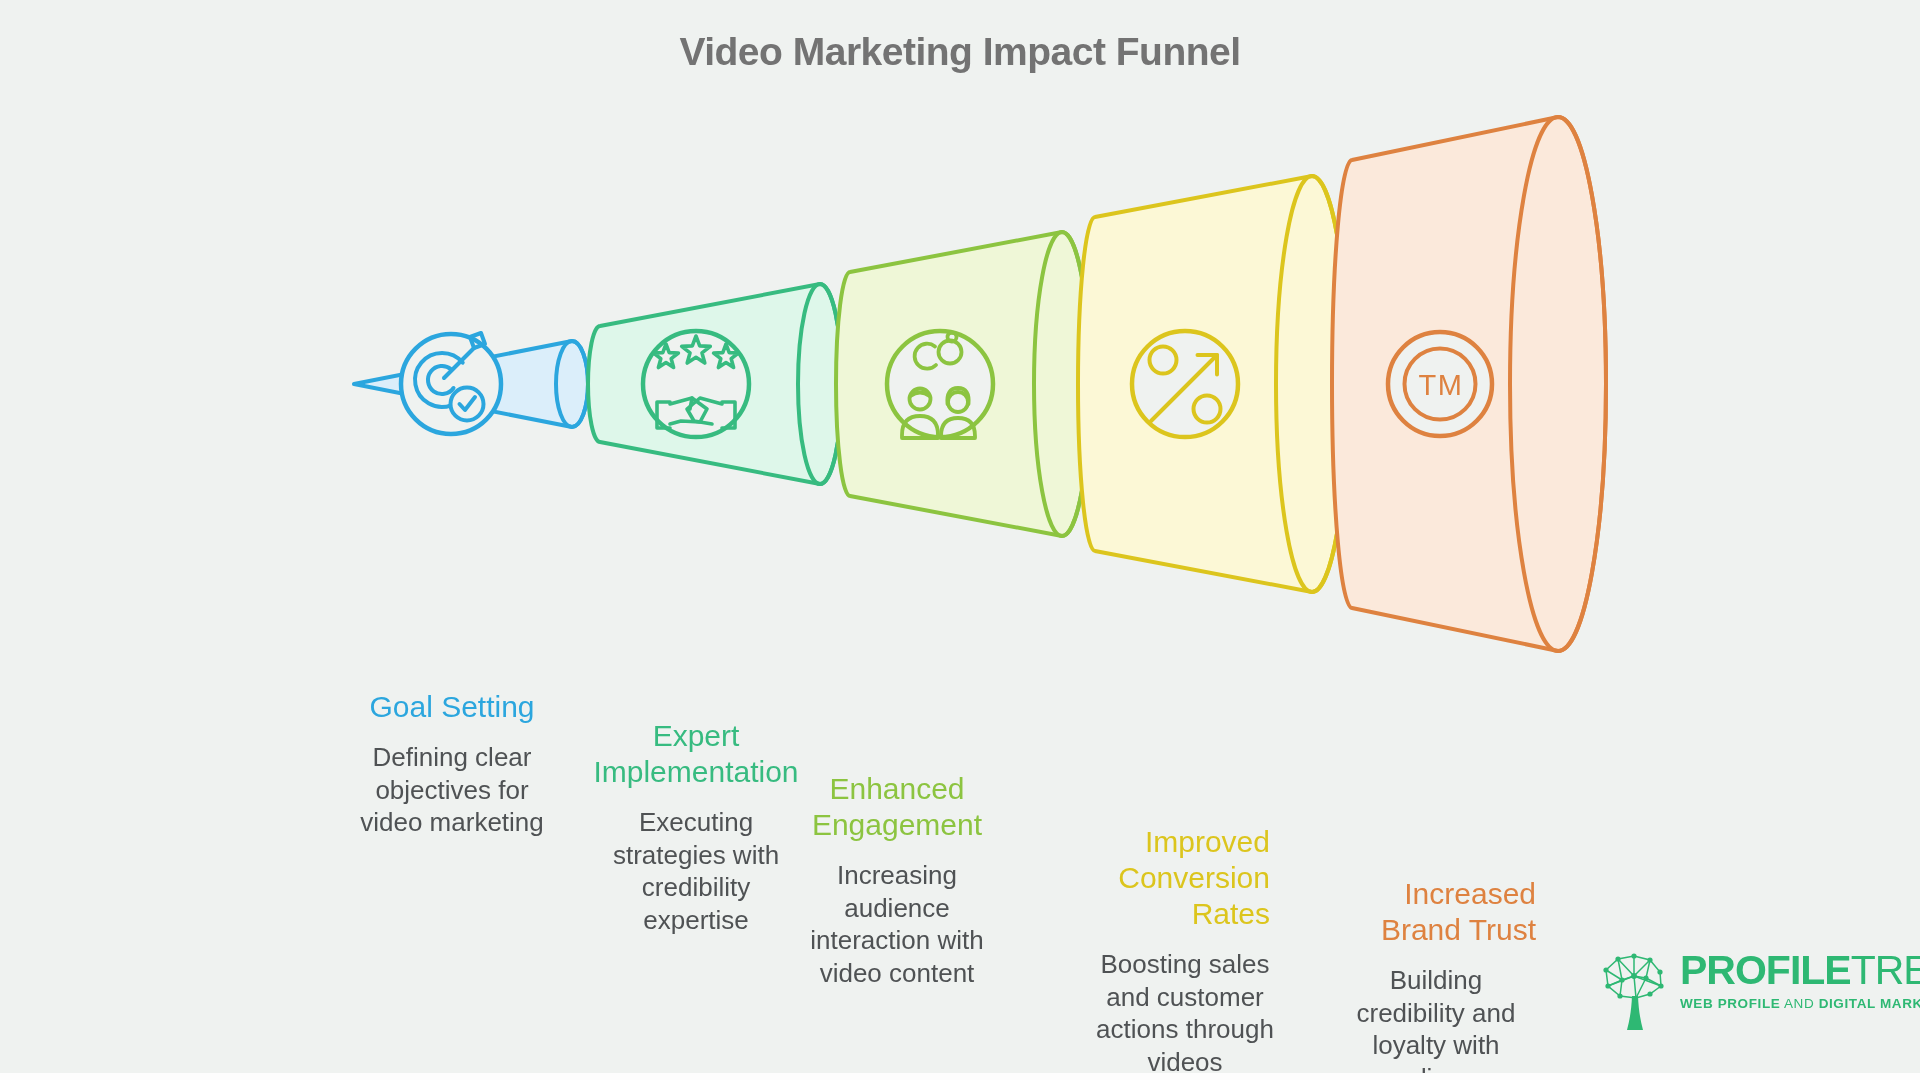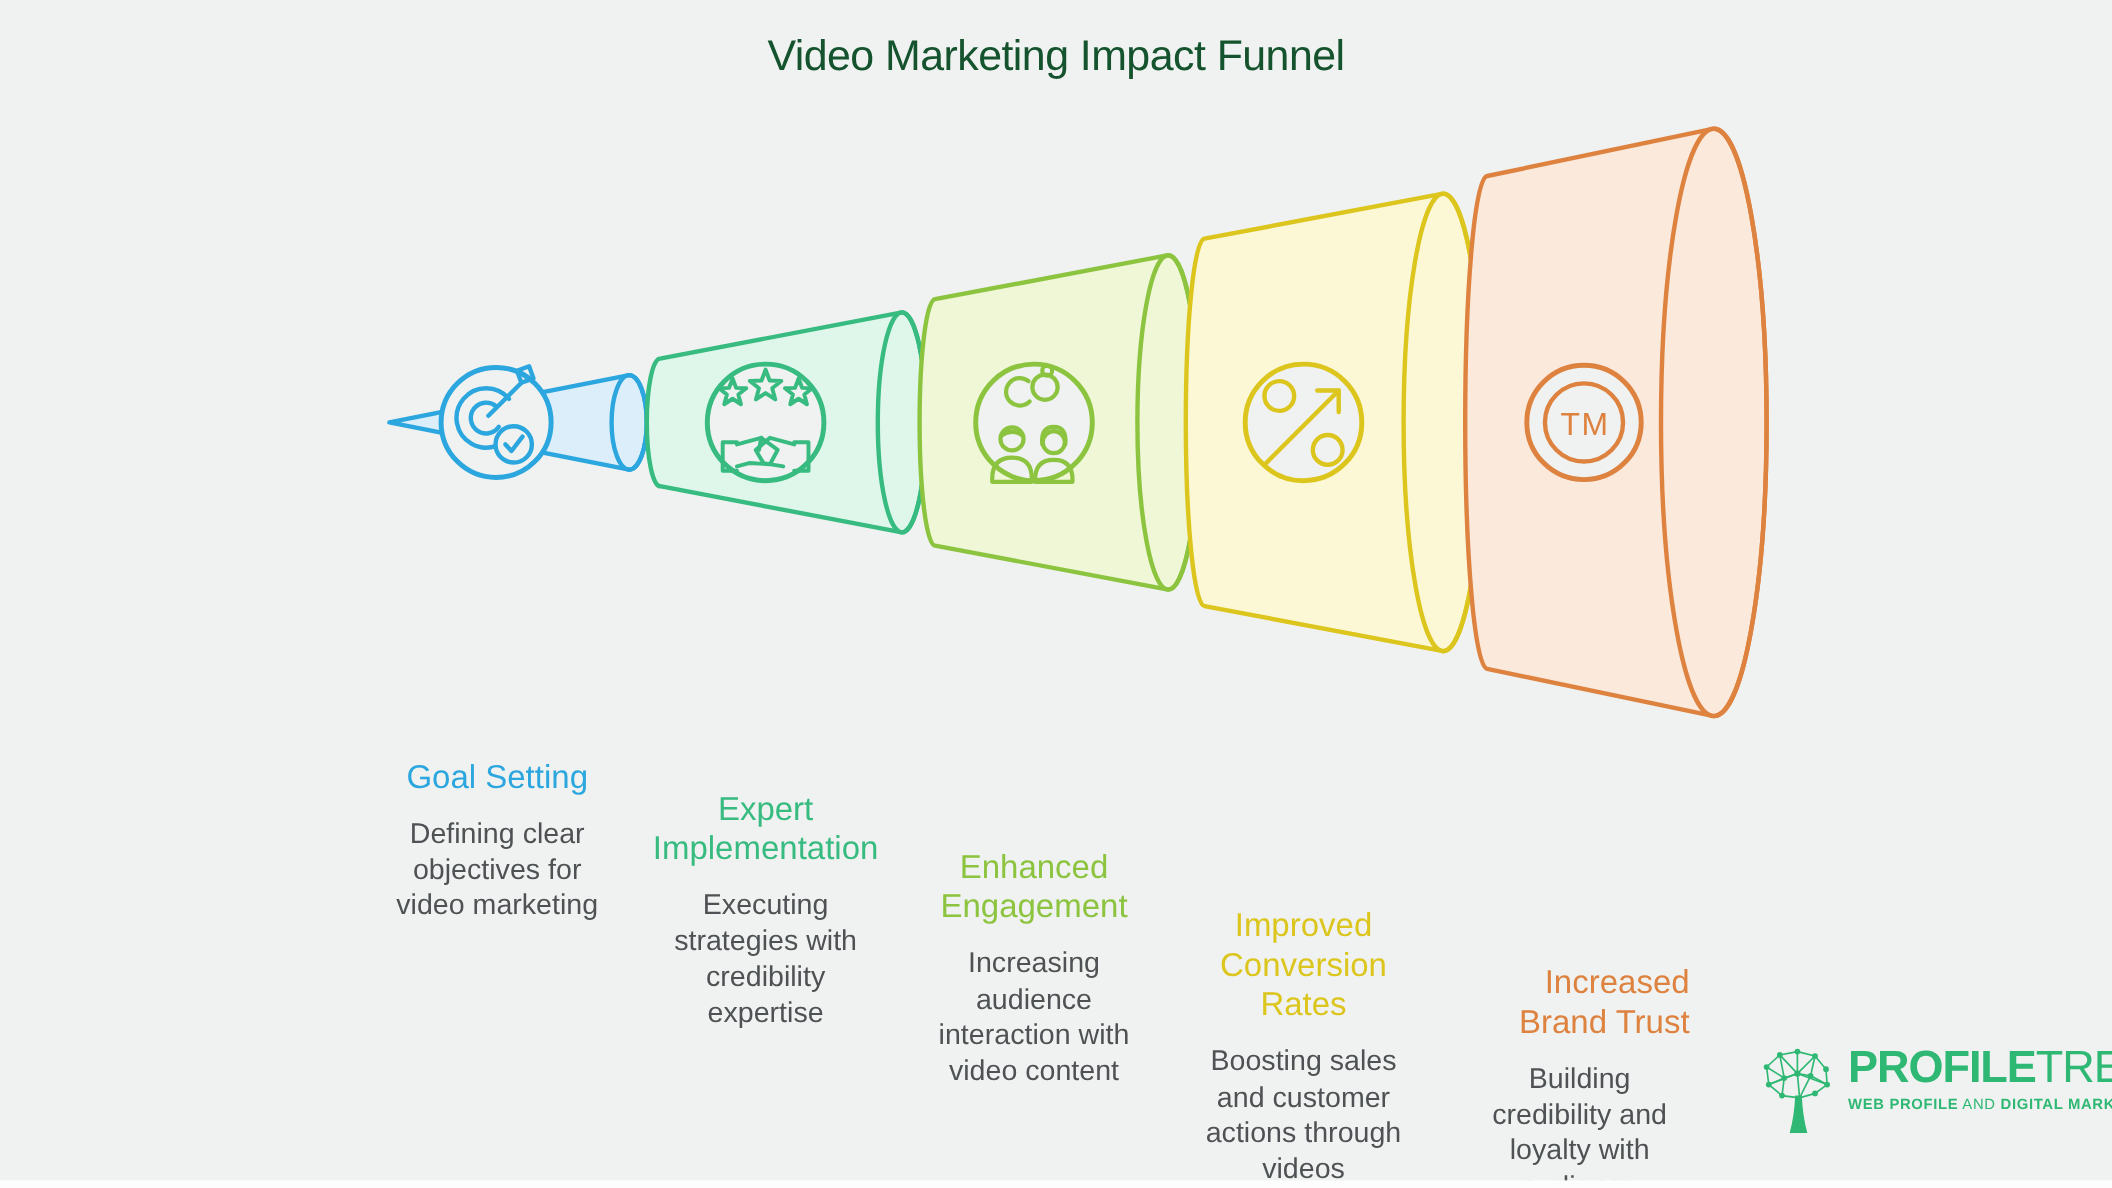--- a/index.html
+++ b/index.html
@@ -2,29 +2,29 @@
 <html><head>
 <meta charset="utf-8">
 <style>
   html,body{margin:0;padding:0;}
   .canvas{
     position:relative;width:1920px;height:1080px;overflow:hidden;
     background:#eff2f0;font-family:"Liberation Sans",sans-serif;
   }
   .page-title{
     position:absolute;top:30px;left:0;width:100%;text-align:center;
-    font-size:39px;font-weight:normal;color:#14532d;letter-spacing:-0.5px;
+    font-size:39px;font-weight:bold;color:#737373;letter-spacing:-0.5px;
   }
   .funnel-svg{position:absolute;left:0;top:0;}
   .stage{position:absolute;width:230px;text-align:center;}
   .stage-title{font-size:30px;line-height:1.2;margin:0 auto;font-weight:400;}
   .stage-desc{font-size:26px;line-height:1.25;color:#4f5254;margin:16px auto 0;max-width:205px;}
   .s0{left:337px;top:664px;} .s0 .stage-title{max-width:220px;margin-top:25px;}
   .s1{left:581px;top:718px;} .s1 .stage-title{max-width:230px;}
-  .s2{left:825px;top:771px;} .s2 .stage-title{max-width:200px;}
+  .s2{left:782px;top:771px;} .s2 .stage-title{max-width:200px;}
   .s3{left:1070px;top:824px;} .s3 .stage-title{max-width:170px;}
   .s4{left:1321px;top:876px;} .s4 .stage-title{max-width:200px;}
   .logo{position:absolute;left:1598px;top:950px;display:flex;align-items:flex-start;}
   .logo-text{margin-left:12px;}
   .brand-line{font-size:41px;line-height:1.0;letter-spacing:-1px;white-space:nowrap;}
   .brand-bold{font-weight:700;}
   .brand-light{font-weight:400;}
   .tagline{font-size:13.5px;letter-spacing:0.6px;margin-top:5px;white-space:nowrap;}
   .tag-bold{font-weight:700;}
   .tag-light{font-weight:400;}
@@ -115,21 +115,21 @@
   </div>
   <div class="stage s1">
     <div class="stage-title" style="color: rgb(55, 187, 128);">Expert Implementation</div>
     <div class="stage-desc">Executing strategies with credibility expertise</div>
   </div>
   <div class="stage s2">
     <div class="stage-title" style="color: rgb(140, 196, 64);">Enhanced Engagement</div>
     <div class="stage-desc">Increasing audience interaction with video content</div>
   </div>
   <div class="stage s3">
-    <div class="stage-title" style="color: rgb(220, 197, 29);">Improved Conversion Rates</div>
+    <div class="stage-title" style="color: rgb(220, 197, 29); text-align: right;">Improved Conversion Rates</div>
     <div class="stage-desc">Boosting sales and customer actions through videos</div>
   </div>
   <div class="stage s4">
     <div class="stage-title" style="color: rgb(222, 130, 64); text-align: right;">Increased Brand Trust</div>
     <div class="stage-desc">Building credibility and loyalty with audience</div>
   </div>
 
   <div class="logo">
     <svg width="70" height="82" viewBox="0 0 70 82">
       <g stroke-width="1.5" fill="none" stroke="#2eb873">

